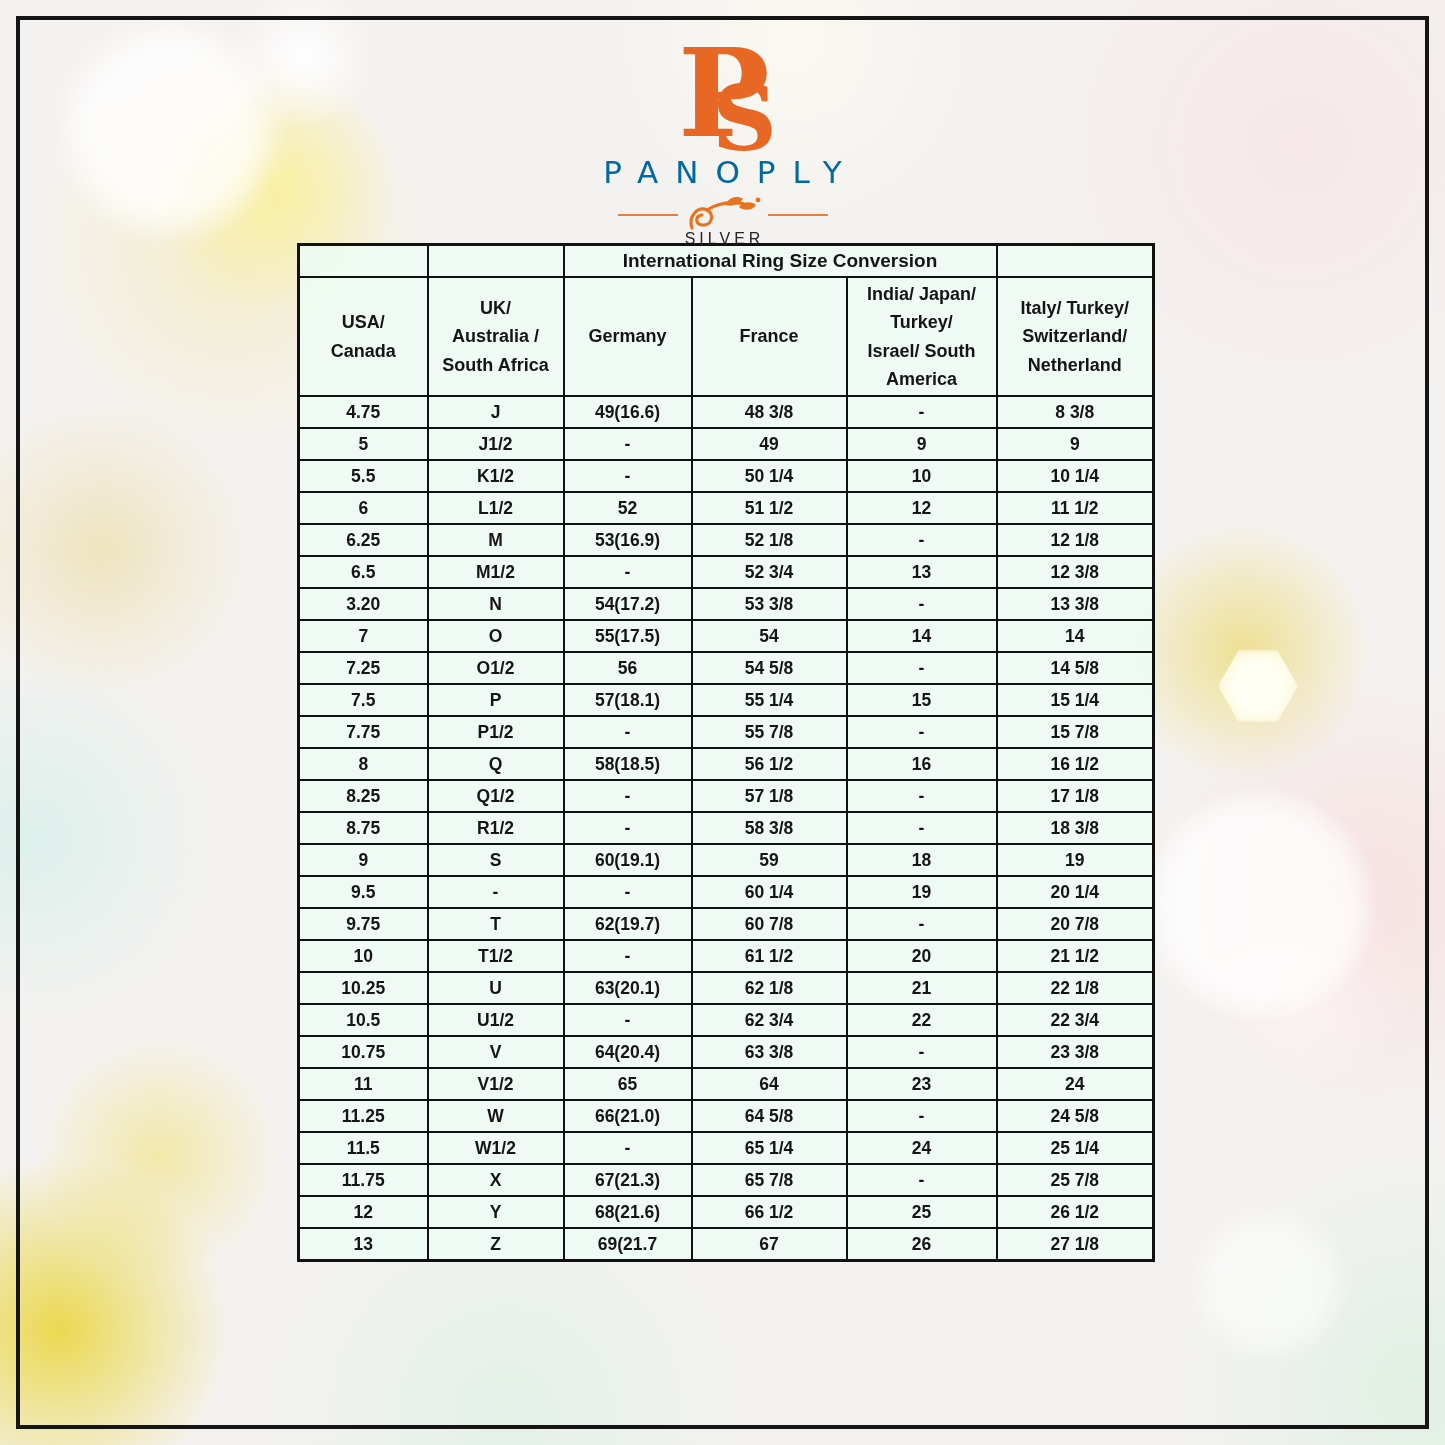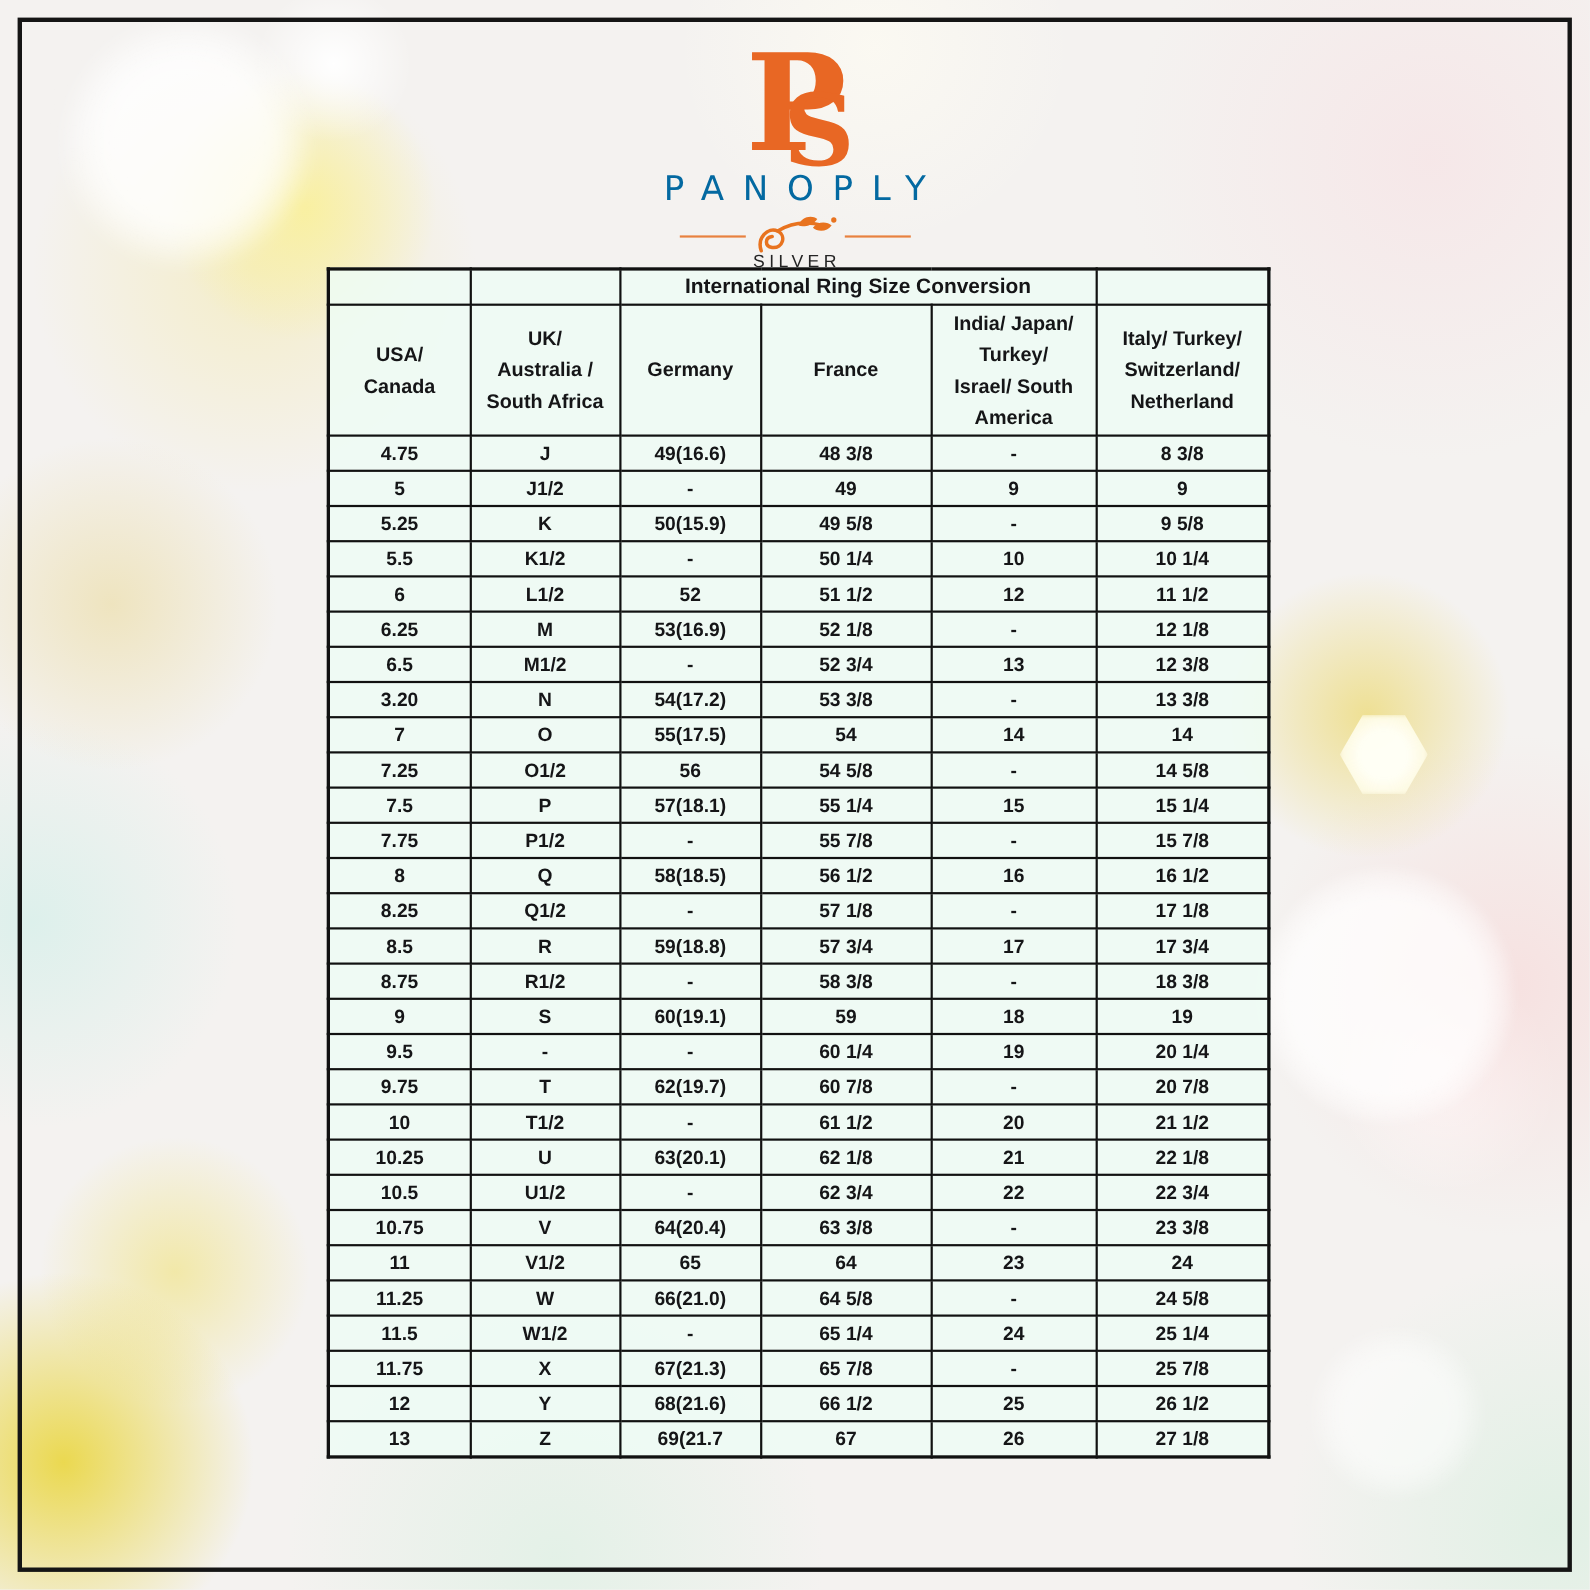--- a/index.html
+++ b/index.html
@@ -129,28 +129,20 @@
 
       <tr class="data-row">
         <td>5</td>
         <td>J1/2</td>
         <td>-</td>
         <td>49</td>
         <td>9</td>
         <td>9</td>
       </tr>
 
-      <tr class="data-row">
-        <td>5.25</td>
-        <td>K</td>
-        <td>50(15.9)</td>
-        <td>49 5/8</td>
-        <td>-</td>
-        <td>9 5/8</td>
-      </tr>
 
       <tr class="data-row">
         <td>5.5</td>
         <td>K1/2</td>
         <td>-</td>
         <td>50 1/4</td>
         <td>10</td>
         <td>10 1/4</td>
       </tr>
 
@@ -238,28 +230,20 @@
 
       <tr class="data-row">
         <td>8.25</td>
         <td>Q1/2</td>
         <td>-</td>
         <td>57 1/8</td>
         <td>-</td>
         <td>17 1/8</td>
       </tr>
 
-      <tr class="data-row">
-        <td>8.5</td>
-        <td>R</td>
-        <td>59(18.8)</td>
-        <td>57 3/4</td>
-        <td>17</td>
-        <td>17 3/4</td>
-      </tr>
 
       <tr class="data-row">
         <td>8.75</td>
         <td>R1/2</td>
         <td>-</td>
         <td>58 3/8</td>
         <td>-</td>
         <td>18 3/8</td>
       </tr>
 

